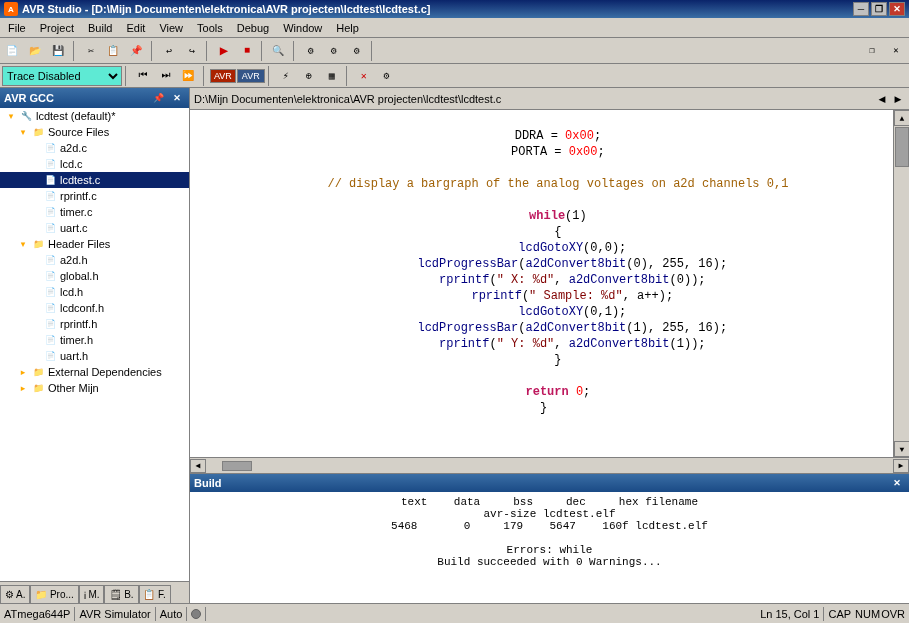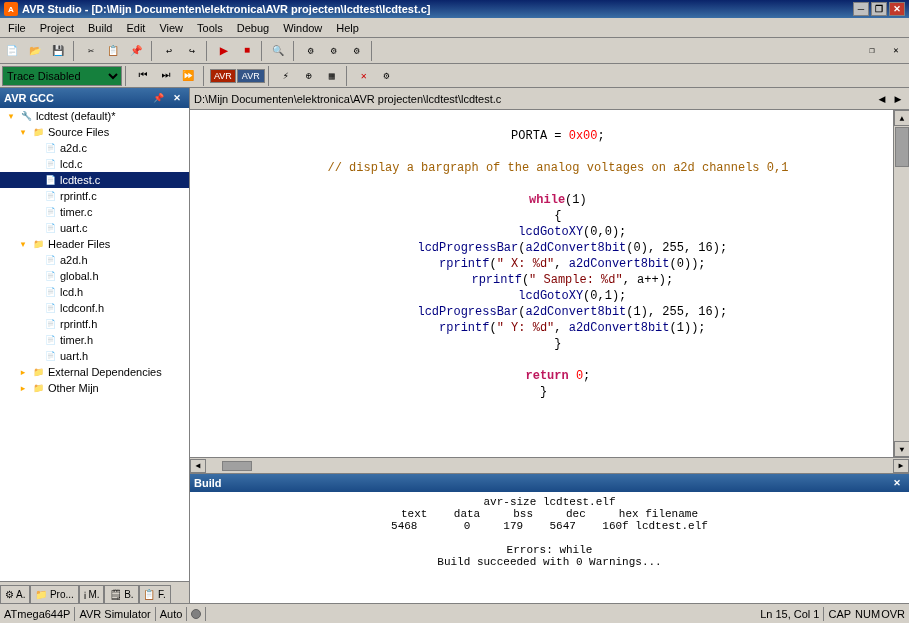--- a/index.html
+++ b/index.html
@@ -112,21 +112,21 @@
       height: 24px;
       display: flex;
       align-items: center;
       padding: 1px 2px;
       border-bottom: 1px solid #808080;
       gap: 1px;
     }
     .trace-select {
       height: 20px;
       font-size: 11px;
-      background: #15803d;
+      background: #5eead4;
       border: 1px solid #808080;
       width: 120px;
       font-family: Arial, sans-serif;
     }
 
     
     #left-panel {
       width: 190px;
       background: #d4d0c8;
       border-right: 1px solid #808080;
@@ -582,20 +582,21 @@
             <div style="display:flex;gap:2px;">
               <div class="tb-btn" style="width:14px;height:14px;font-size:9px;">◀</div>
               <div class="tb-btn" style="width:14px;height:14px;font-size:9px;">▶</div>
             </div>
           </div>
 
           <div class="code-with-scroll">
 
             <div id="code-area">
               <div class="code-line">&nbsp;</div>
+              <div class="code-line">    DDRA = <span class="num">0x00</span>;</div>
               <div class="code-line">    PORTA = <span class="num">0x00</span>;</div>
               <div class="code-line">&nbsp;</div>
               <div class="code-line">    <span class="comment">// display a bargraph of the analog voltages on a2d channels 0,1</span></div>
               <div class="code-line">&nbsp;</div>
               <div class="code-line">    <span class="kw">while</span>(1)</div>
               <div class="code-line">    {</div>
               <div class="code-line">        <span class="fn">lcdGotoXY</span>(0,0);</div>
               <div class="code-line">        <span class="fn">lcdProgressBar</span>(<span class="fn">a2dConvert8bit</span>(0), 255, 16);</div>
               <div class="code-line">        <span class="fn">rprintf</span>(<span class="str">" X: %d"</span>, <span class="fn">a2dConvert8bit</span>(0));</div>
               <div class="code-line">        <span class="fn">rprintf</span>(<span class="str">" Sample: %d"</span>, a++);</div>
@@ -626,22 +627,22 @@
       </div>
 
       <div id="build-panel">
         <div id="build-header">
           <span>Build</span>
           <div style="display:flex;gap:2px;">
             <div class="title-btn" style="background:transparent;border:none;color:white;">✕</div>
           </div>
         </div>
         <div id="build-content">
+          <div>   text&nbsp;&nbsp;&nbsp;&nbsp;data&nbsp;&nbsp;&nbsp;&nbsp; bss&nbsp;&nbsp;&nbsp;&nbsp; dec&nbsp;&nbsp;&nbsp;&nbsp; hex filename</div>
           <div>avr-size lcdtest.elf</div>
-          <div>   text&nbsp;&nbsp;&nbsp;&nbsp;data&nbsp;&nbsp;&nbsp;&nbsp; bss&nbsp;&nbsp;&nbsp;&nbsp; dec&nbsp;&nbsp;&nbsp;&nbsp; hex filename</div>
           <div>   5468&nbsp;&nbsp;&nbsp;&nbsp;&nbsp;&nbsp; 0&nbsp;&nbsp;&nbsp;&nbsp; 179&nbsp;&nbsp;&nbsp;&nbsp;5647&nbsp;&nbsp;&nbsp;&nbsp;160f lcdtest.elf</div>
           <div>&nbsp;</div>
           <div>Errors: while</div>
           <div>Build succeeded with 0 Warnings...</div>
         </div>
       </div>
 
     </div>
   </div>
 

